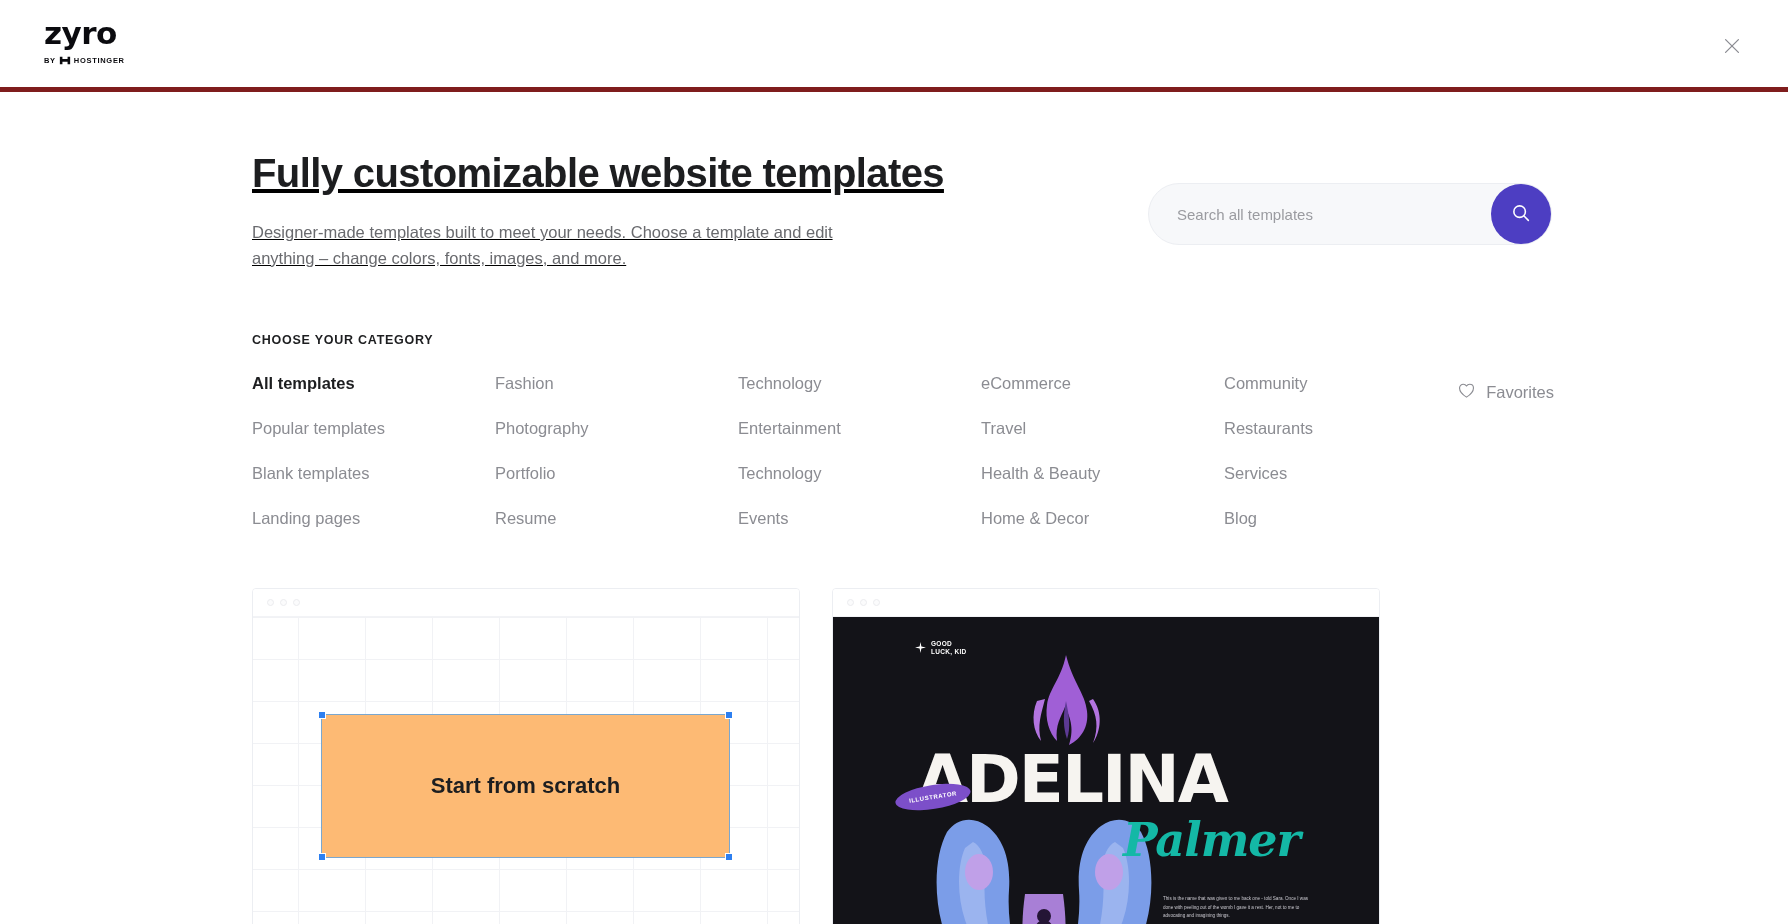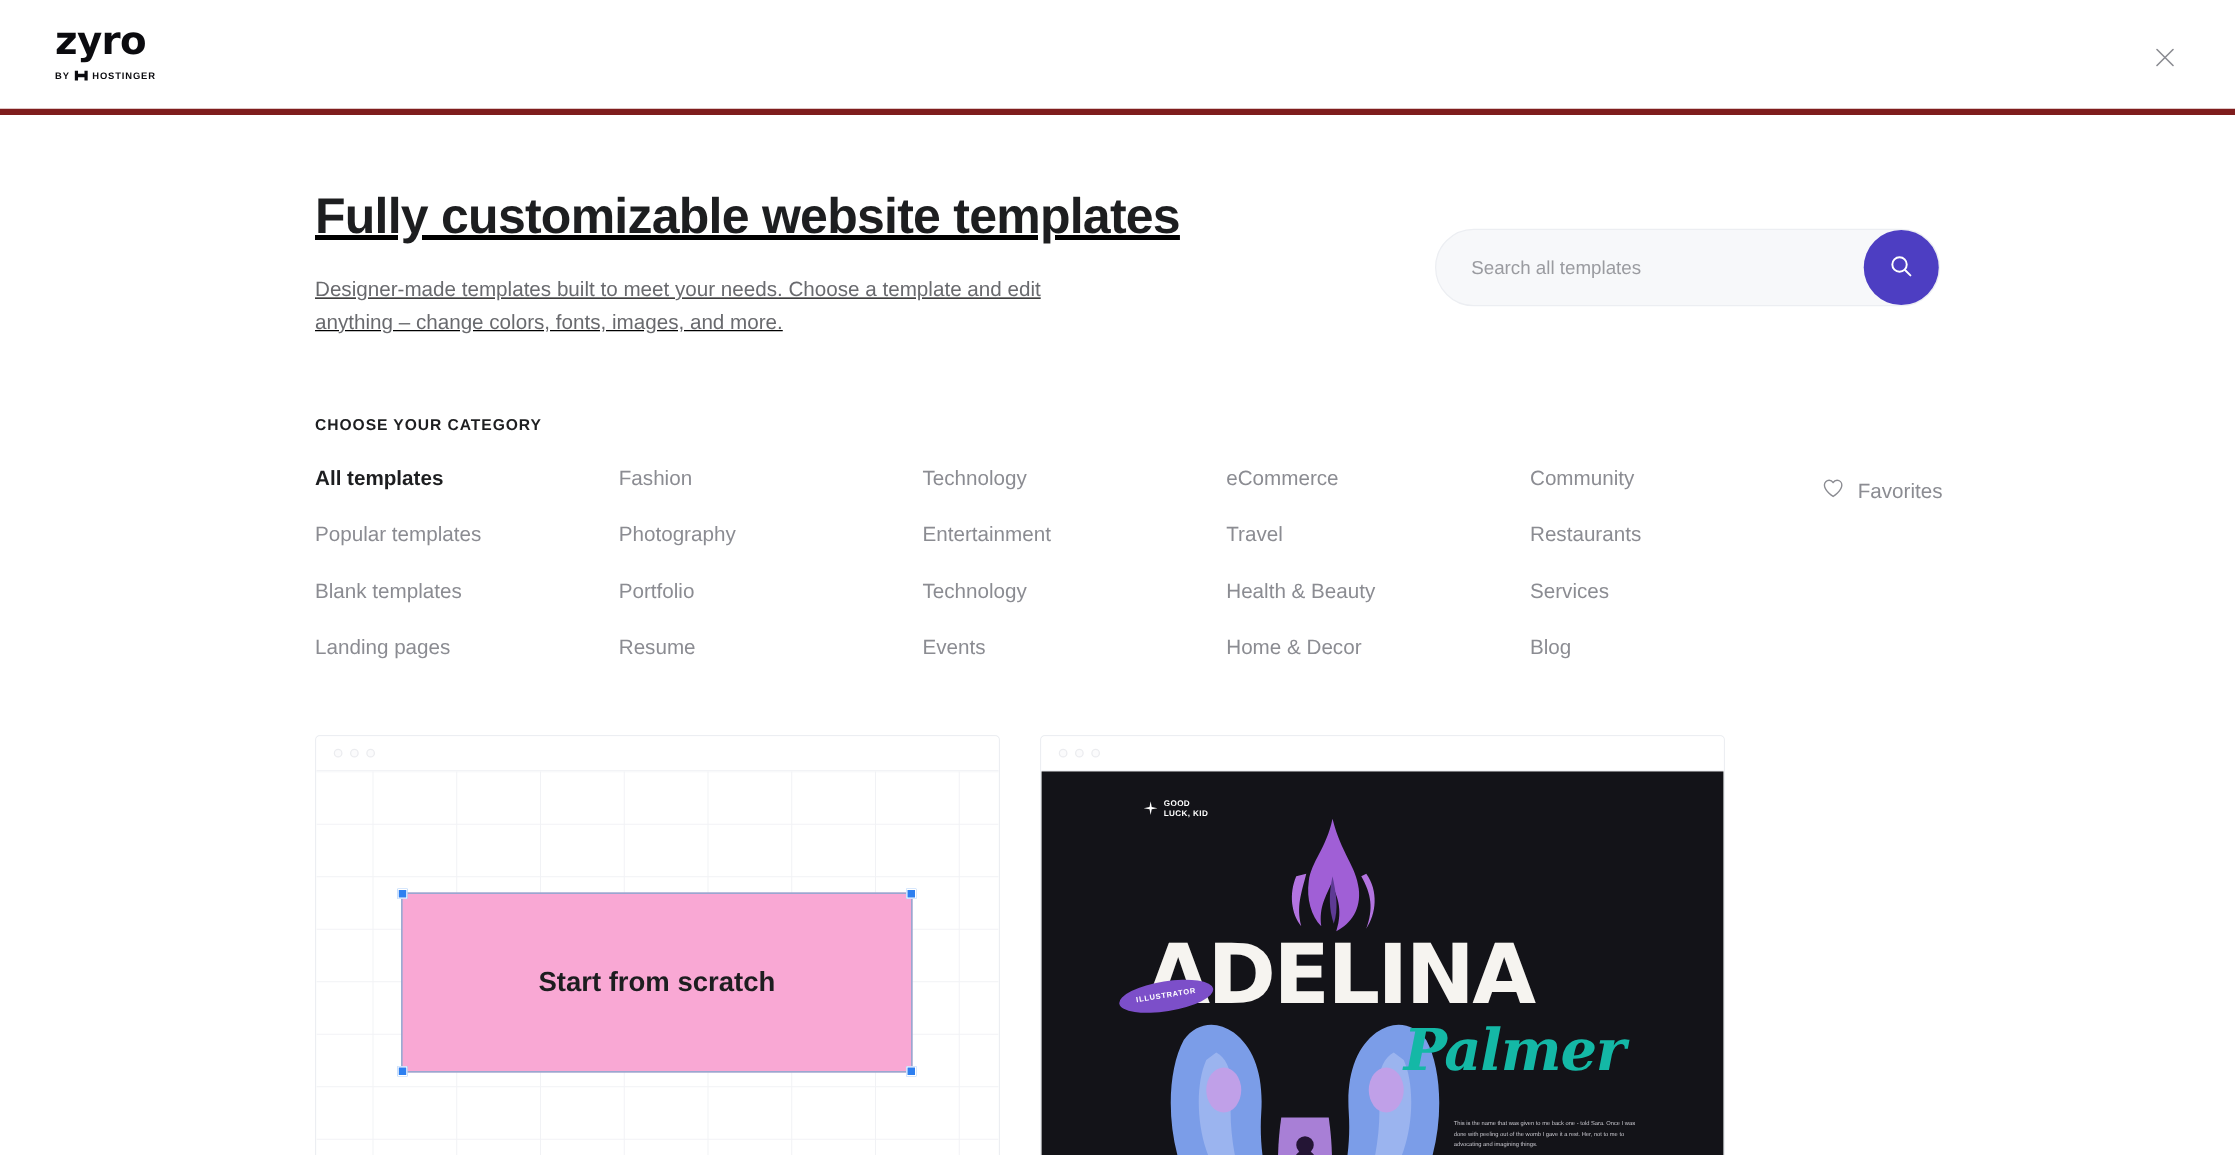--- a/index.html
+++ b/index.html
@@ -195,21 +195,21 @@
     background-image:
       linear-gradient(to right, #f1f2f5 1px, transparent 1px),
       linear-gradient(to bottom, #f1f2f5 1px, transparent 1px);
     background-size: 67px 42px;
     background-position: 45px 0px;
   }
   .scratch-sel {
     position: absolute;
     left: 68px; top: 97px;
     width: 409px; height: 144px;
-    background: #f9a8d4;
+    background: #fdba74;
     border: 1px solid #7aa7cf;
   }
   .scratch-label {
     position: absolute;
     inset: 0;
     display: flex; align-items: center; justify-content: center;
     font-size: 22px;
     font-weight: 700;
     color: #1d1e20;
   }

